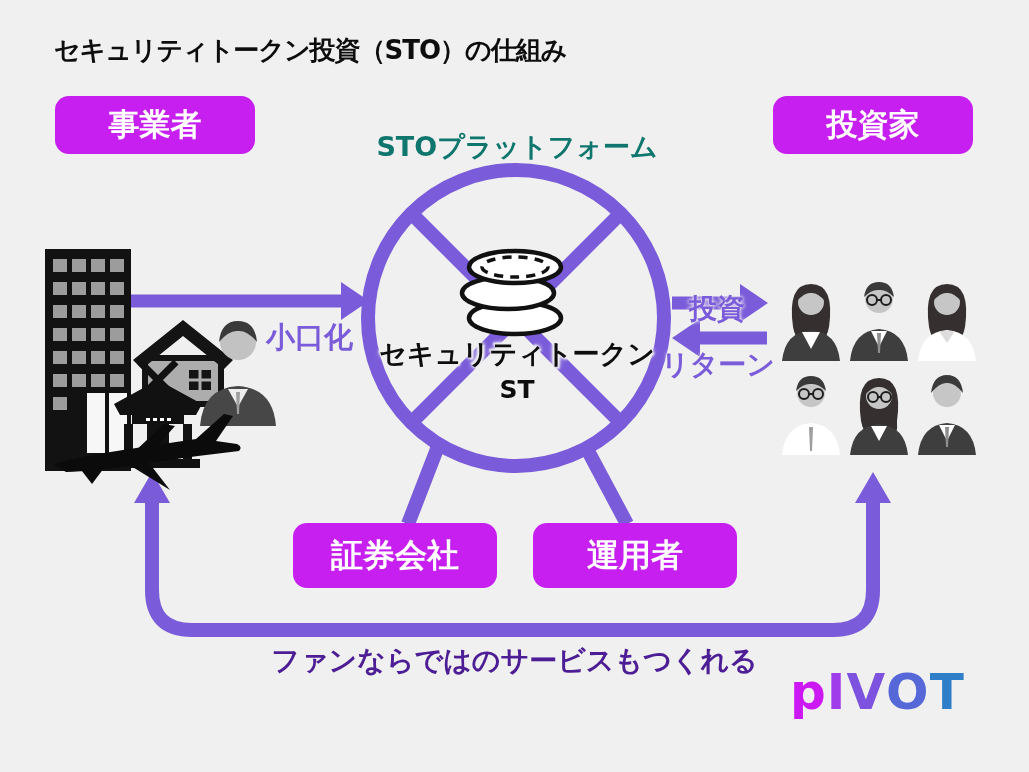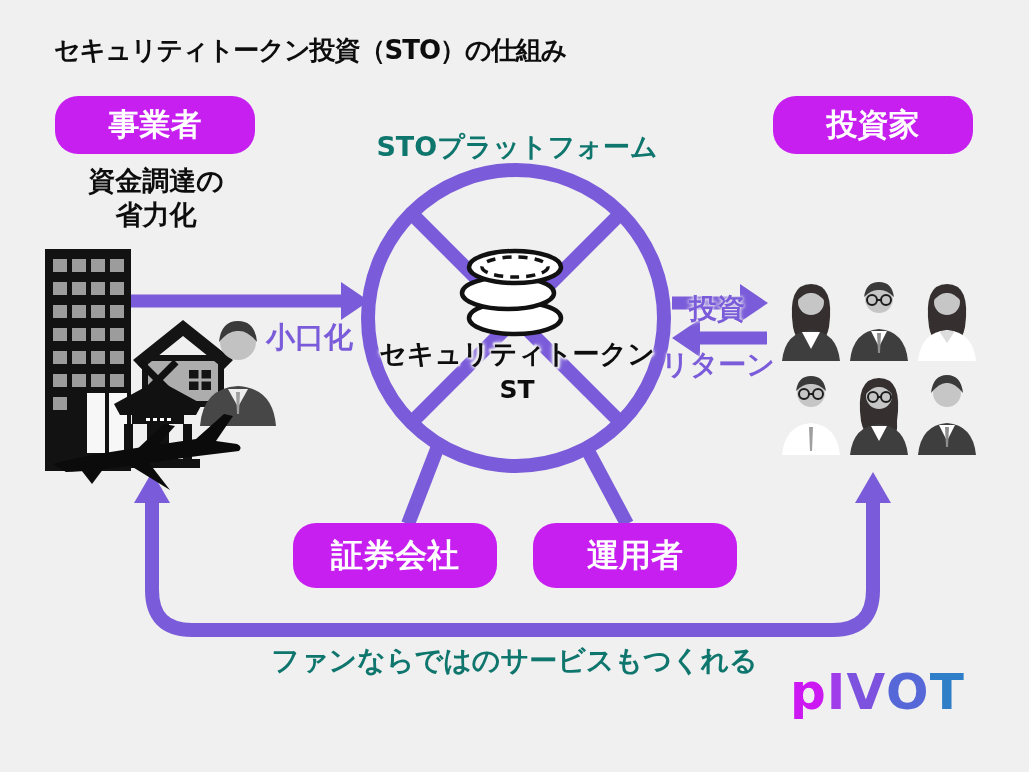--- a/index.html
+++ b/index.html
@@ -11,21 +11,21 @@
   }
   .stage{position:relative;width:1029px;height:772px;background:#F0F0F0;}
   .layer{position:absolute;left:0;top:0;z-index:1;}
   .abs{position:absolute;}
   .ttl{
     left:54px;top:33px;font-size:26px;font-weight:800;color:#0D0D0D;
     letter-spacing:-1px;z-index:6;white-space:nowrap;
   }
   .badge{
     background:#C61FF0;color:#FFFFFF;font-weight:800;
-    border-radius:23px;display:flex;align-items:center;justify-content:center;
+    border-radius:14px;display:flex;align-items:center;justify-content:center;
     z-index:6;white-space:nowrap;
   }
   .badge-top{width:200px;height:58px;font-size:31px;}
   .badge-bottom{width:204px;height:65px;font-size:32px;}
   .cap{
     font-weight:800;color:#0D0D0D;text-align:center;z-index:6;
   }
   .cap-left{left:45px;top:164px;width:222px;font-size:27px;line-height:34px;}
   .cap-right{left:760px;top:164px;width:230px;font-size:27px;line-height:34px;}
   .platform-label{left:350px;top:129px;width:334px;text-align:center;
@@ -35,21 +35,21 @@
     font-weight:800;color:#0D0D0D;font-size:27px;line-height:36px;
     text-shadow:0 0 3px #F0F0F0,0 0 3px #F0F0F0,0 0 5px #F0F0F0,0 0 6px #F0F0F0,2px 2px 2px #F0F0F0,-2px -2px 2px #F0F0F0;
   }
   .token-label .st-line{font-size:25px;}
   .arrow-label{font-weight:800;color:#7A5BD9;z-index:6;white-space:nowrap;
     text-shadow:0 0 3px #F0F0F0,0 0 4px #F0F0F0;}
   .lbl-koguchi{left:266px;top:318px;font-size:29px;}
   .lbl-toushi{left:689px;top:256px;font-size:28px;margin-top:34px;}
   .lbl-return{left:661px;top:346px;font-size:28px;}
   .bottom-cap{left:0;top:642px;width:1029px;text-align:center;
-    font-size:28px;font-weight:800;color:#0f766e;z-index:6;}
+    font-size:28px;font-weight:800;color:#4c1d95;z-index:6;}
   .logo{left:790px;top:666px;font-size:50px;font-weight:800;z-index:6;
     letter-spacing:1px;line-height:52px;}
   .logo span{display:inline-block;}
   .lg1{color:#CC18F2;}
   .lg2{color:#A13CEA;}
   .lg3{color:#7C52DE;}
   .lg4{color:#5667D8;}
   .lg5{color:#2E7FC7;}
   .people{
     position:absolute;left:780px;top:271px;z-index:4;
@@ -95,24 +95,20 @@
     <g>
       <path d="M152 498 L152 590 Q152 630 192 630 L833 630 Q873 630 873 590 L873 498" stroke="#7A5BD9" stroke-width="14" fill="none"></path>
       <polygon points="134,503 152,472 170,503" fill="#7A5BD9"></polygon>
       <polygon points="855,503 873,472 891,503" fill="#7A5BD9"></polygon>
     </g>
   </svg>
 
   <div class="abs ttl">セキュリティトークン投資（STO）の仕組み</div>
 
   <div class="abs badge badge-top" style="left:55px;top:96px;">事業者</div>
-  <div class="abs cap cap-left">
-    <div>資金調達の</div>
-    <div>省力化</div>
-  </div>
 
   <svg class="abs icon-building" width="92" height="228" viewBox="0 0 92 228">
     <rect x="0" y="6" width="86" height="222" fill="#121212"></rect>
     <g fill="#9C9C9C">
       <rect x="8" y="16" width="14" height="13"></rect>
         <rect x="27" y="16" width="14" height="13"></rect>
         <rect x="46" y="16" width="14" height="13"></rect>
         <rect x="65" y="16" width="14" height="13"></rect>
       <rect x="8" y="39" width="14" height="13"></rect>
         <rect x="27" y="39" width="14" height="13"></rect>

